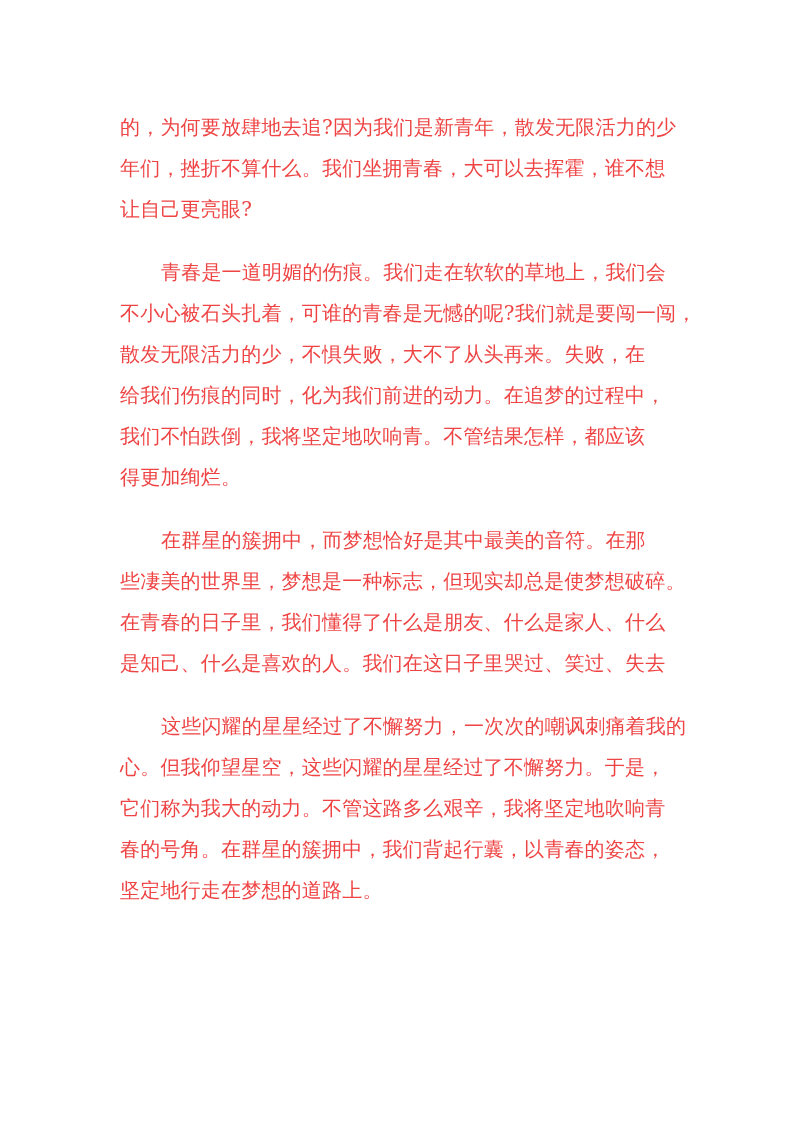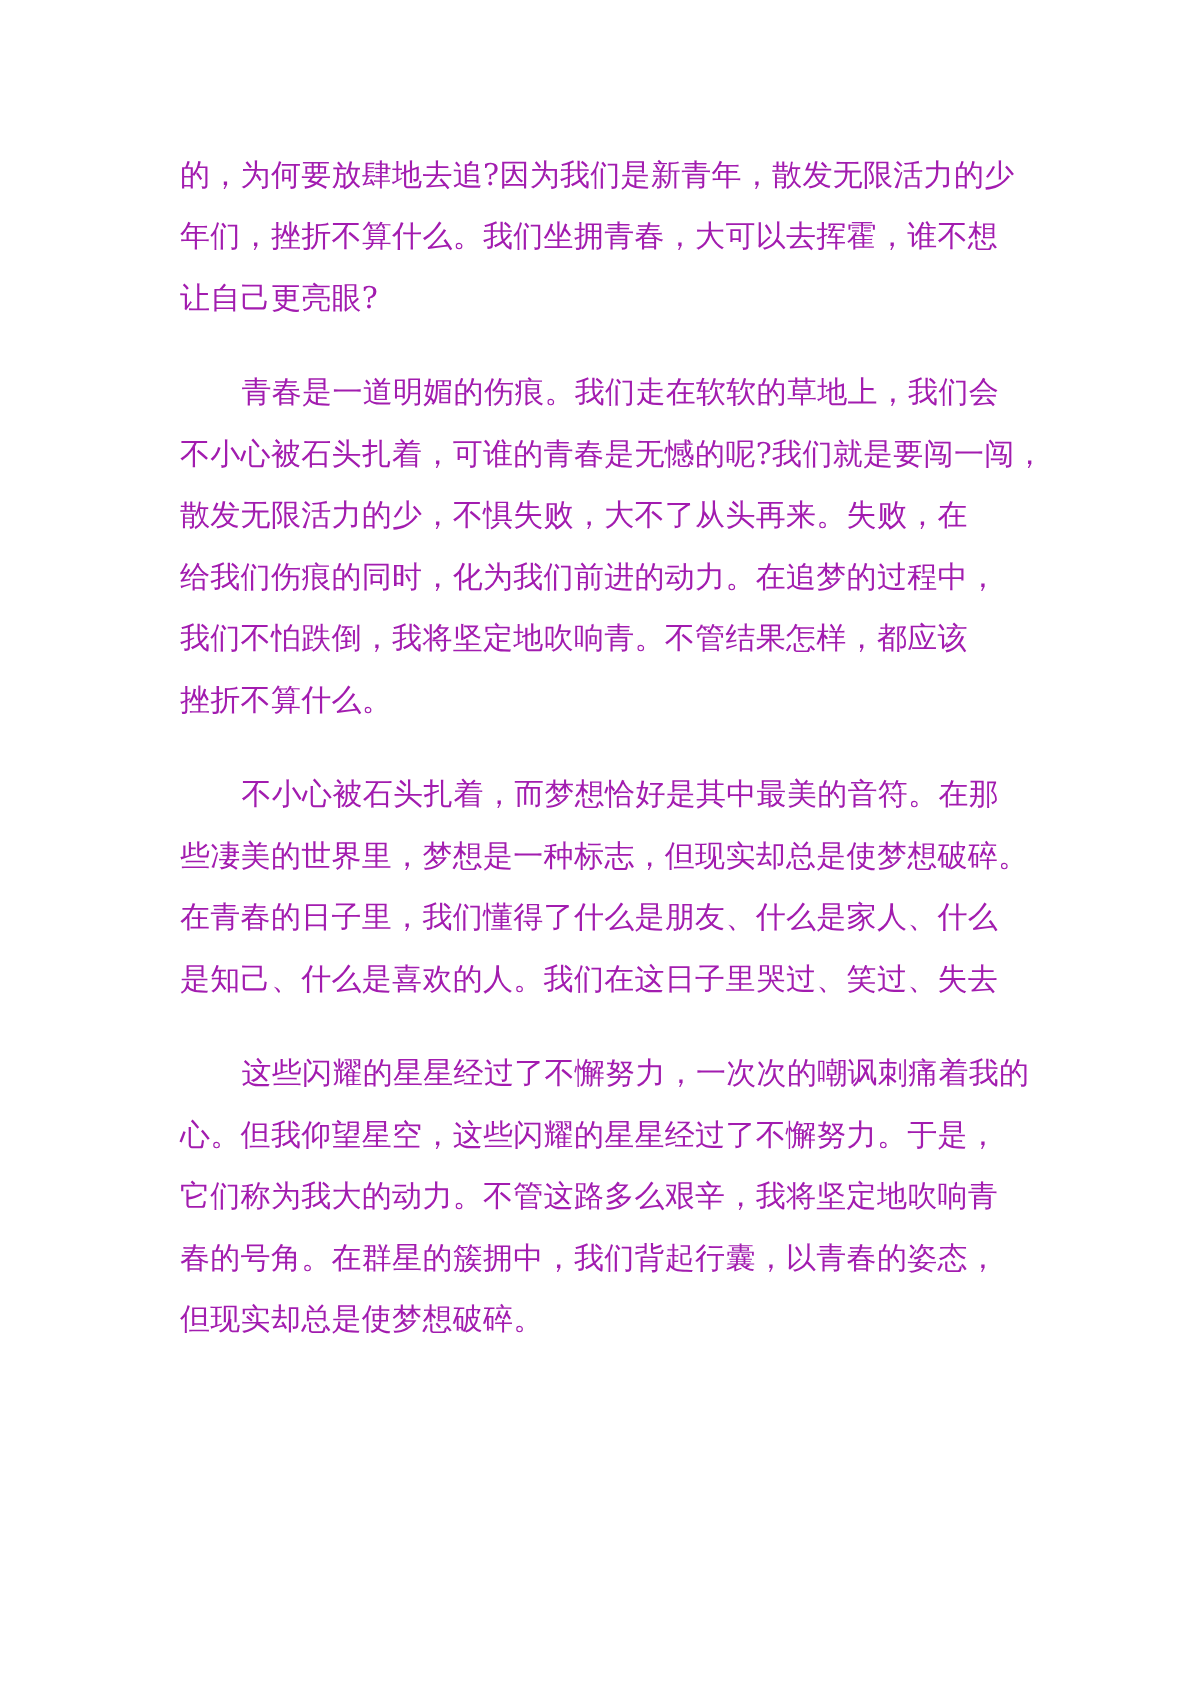--- a/index.html
+++ b/index.html
@@ -1,24 +1,24 @@
 <!DOCTYPE html>
 <html><head>
 <meta charset="utf-8">
 <style>
   html, body { margin: 0; padding: 0; background: #ffffff; }
   body { width: 800px; height: 1132px; position: relative; overflow: hidden; }
   .page {
     position: absolute;
     left: 120px;
-    top: 96px;
+    top: 107px;
     width: 560px;
     font-family: "DejaVu Serif", "Liberation Serif", serif;
     font-size: 20px;
-    color: #a21caf;
+    color: #ef4444;
     line-height: 41px;
     letter-spacing: 0.2px;
   }
   .para { margin: 0; text-indent: 0; }
   .gap { height: 22px; }
   .line { display: block; white-space: nowrap; }
 </style>
 </head>
 <body>
 
@@ -28,30 +28,30 @@
     <span class="line">年们，挫折不算什么。我们坐拥青春，大可以去挥霍，谁不想</span>
     <span class="line">让自己更亮眼?</span>
   </div>
   <div class="gap"></div>
   <div class="para">
     <span class="line" style="padding-left:41px">青春是一道明媚的伤痕。我们走在软软的草地上，我们会</span>
     <span class="line">不小心被石头扎着，可谁的青春是无憾的呢?我们就是要闯一闯，</span>
     <span class="line">散发无限活力的少，不惧失败，大不了从头再来。失败，在</span>
     <span class="line">给我们伤痕的同时，化为我们前进的动力。在追梦的过程中，</span>
     <span class="line">我们不怕跌倒，我将坚定地吹响青。不管结果怎样，都应该</span>
-    <span class="line">挫折不算什么。</span>
+    <span class="line">得更加绚烂。</span>
   </div>
   <div class="gap"></div>
   <div class="para">
-    <span class="line" style="padding-left:41px">不小心被石头扎着，而梦想恰好是其中最美的音符。在那</span>
+    <span class="line" style="padding-left:41px">在群星的簇拥中，而梦想恰好是其中最美的音符。在那</span>
     <span class="line">些凄美的世界里，梦想是一种标志，但现实却总是使梦想破碎。</span>
     <span class="line">在青春的日子里，我们懂得了什么是朋友、什么是家人、什么</span>
     <span class="line">是知己、什么是喜欢的人。我们在这日子里哭过、笑过、失去</span>
   </div>
   <div class="gap"></div>
   <div class="para">
     <span class="line" style="padding-left:41px">这些闪耀的星星经过了不懈努力，一次次的嘲讽刺痛着我的</span>
     <span class="line">心。但我仰望星空，这些闪耀的星星经过了不懈努力。于是，</span>
     <span class="line">它们称为我大的动力。不管这路多么艰辛，我将坚定地吹响青</span>
     <span class="line">春的号角。在群星的簇拥中，我们背起行囊，以青春的姿态，</span>
-    <span class="line">但现实却总是使梦想破碎。</span>
+    <span class="line">坚定地行走在梦想的道路上。</span>
   </div>
 </div>
 
 </body></html>

